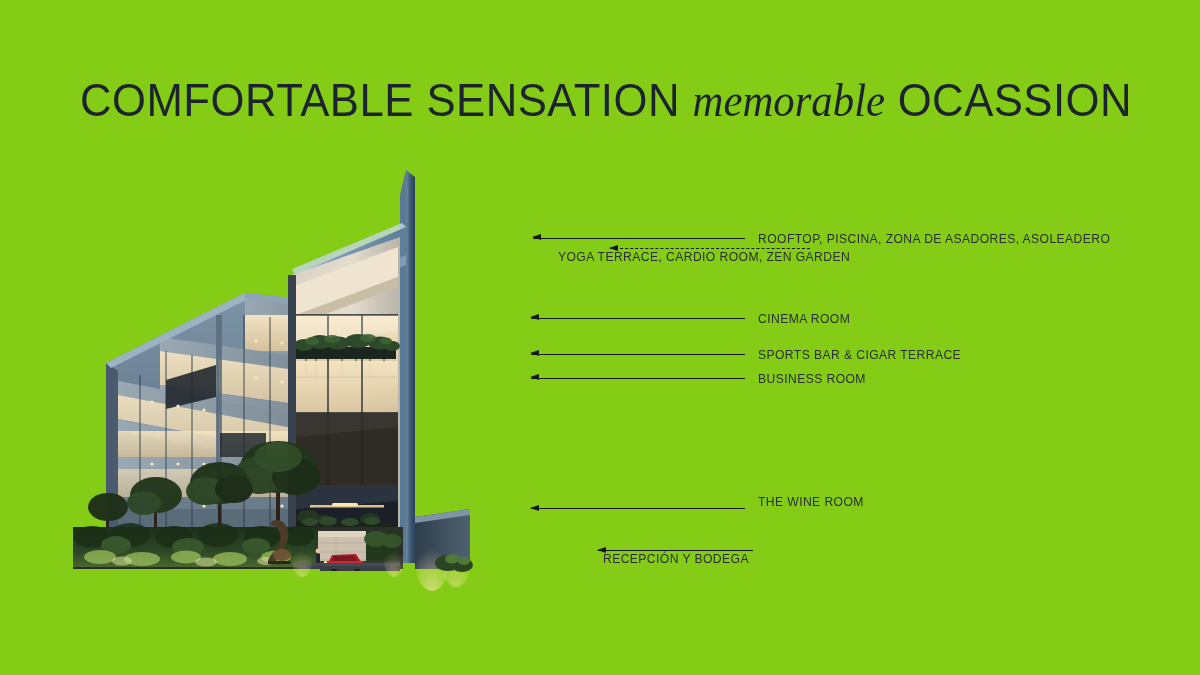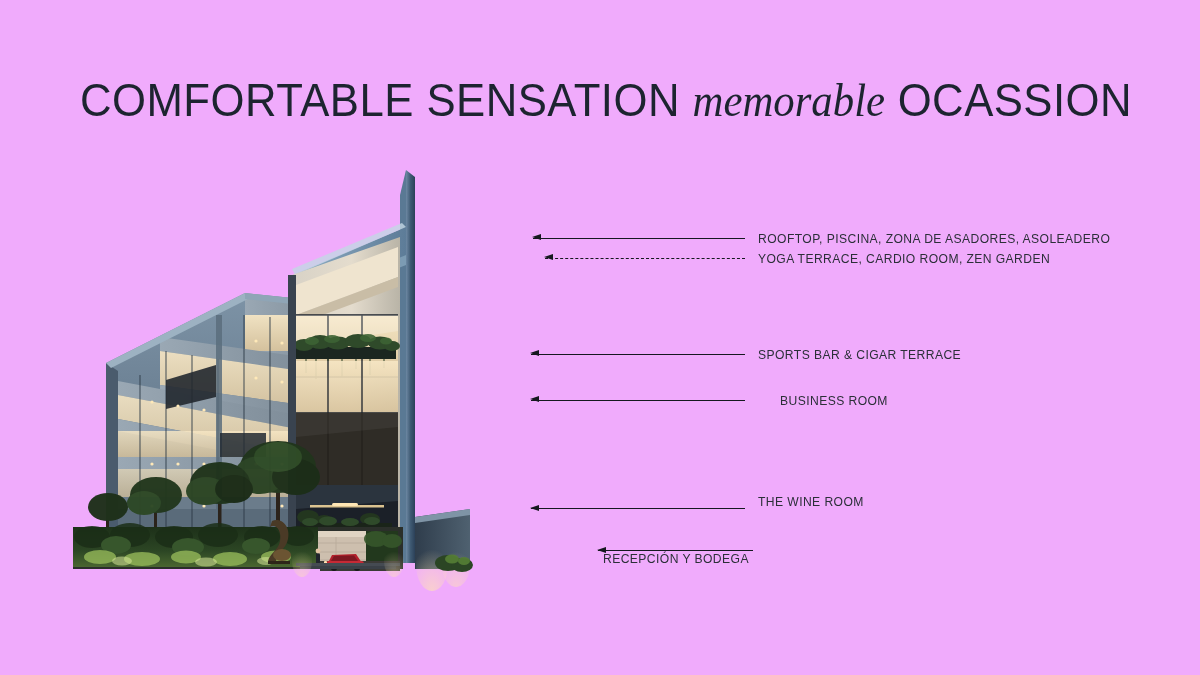--- a/index.html
+++ b/index.html
@@ -13,21 +13,21 @@
 
   body {
     background: #faeadf;
     font-family: "Liberation Sans", sans-serif;
     position: relative;
   }
 
   .slide {
     position: absolute;
     inset: 0;
-    background: #f0abfc;
+    background: #84cc16;
     overflow: hidden;
   }
 
   
   .title-block {
     position: absolute;
     left: 80px;
     top: 74px;
     white-space: nowrap;
   }
@@ -520,35 +520,42 @@
   </div>
 
   <div class="callouts">
       <div class="callout" style="left: 533px; top: 228px;">
         <div class="callout-line" style="width: 212px;">
           <div class="shaft"></div>
           <div class="head"></div>
         </div>
         <div class="callout-label">ROOFTOP,  PISCINA, ZONA DE ASADORES, ASOLEADERO</div>
       </div>
-      <div class="callout dashed" style="left: 545px; top: 248px;">
+      <div class="callout dashed" style="left: 545px; top: 248px; flex-direction: column;">
         <div class="callout-line" style="width: 200px;">
           <div class="shaft"></div>
           <div class="head"></div>
         </div>
         <div class="callout-label">YOGA TERRACE, CARDIO ROOM, ZEN GARDEN</div>
+      </div>
+      <div class="callout" style="left: 531px; top: 308px;">
+        <div class="callout-line" style="width: 214px;">
+          <div class="shaft"></div>
+          <div class="head"></div>
+        </div>
+        <div class="callout-label">CINEMA ROOM</div>
       </div>
       <div class="callout" style="left: 531px; top: 344px; text-align: right;">
         <div class="callout-line" style="width: 214px;">
           <div class="shaft"></div>
           <div class="head"></div>
         </div>
         <div class="callout-label">SPORTS BAR &amp; CIGAR TERRACE</div>
       </div>
-      <div class="callout" style="left: 531px; top: 390px; gap: 22px;">
+      <div class="callout" style="left: 531px; top: 368px;">
         <div class="callout-line" style="width: 214px;">
           <div class="shaft"></div>
           <div class="head"></div>
         </div>
         <div class="callout-label">BUSINESS ROOM</div>
       </div>
       <div class="callout" style="left: 531px; top: 489px; align-items: flex-end;">
         <div class="callout-line" style="width: 214px;">
           <div class="shaft"></div>
           <div class="head"></div>

